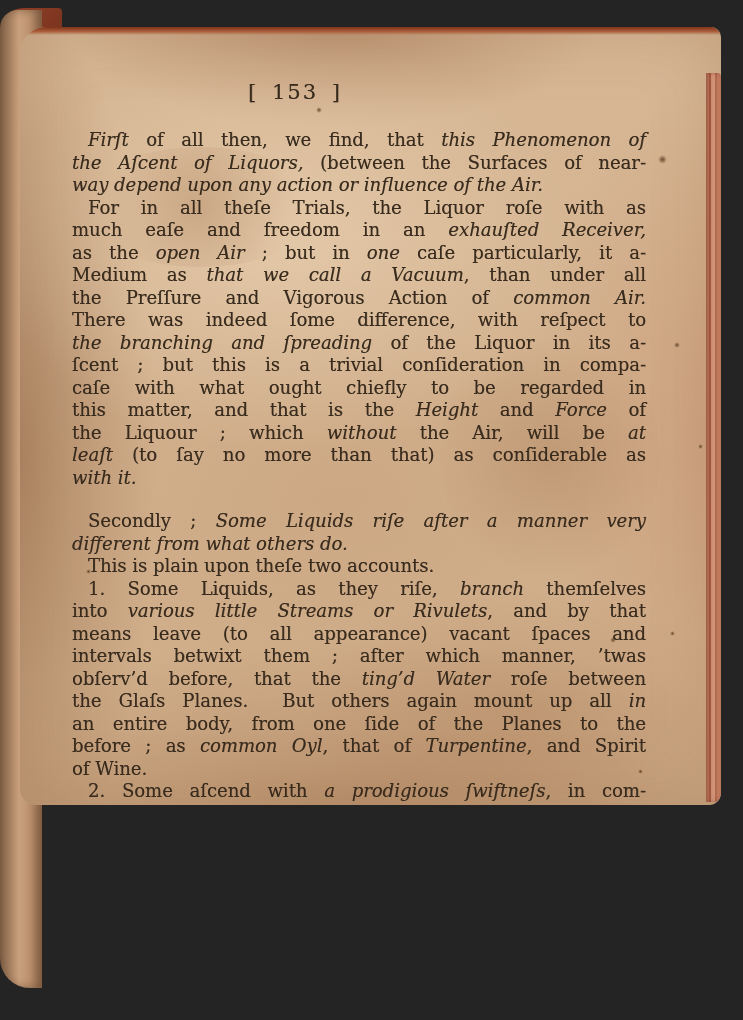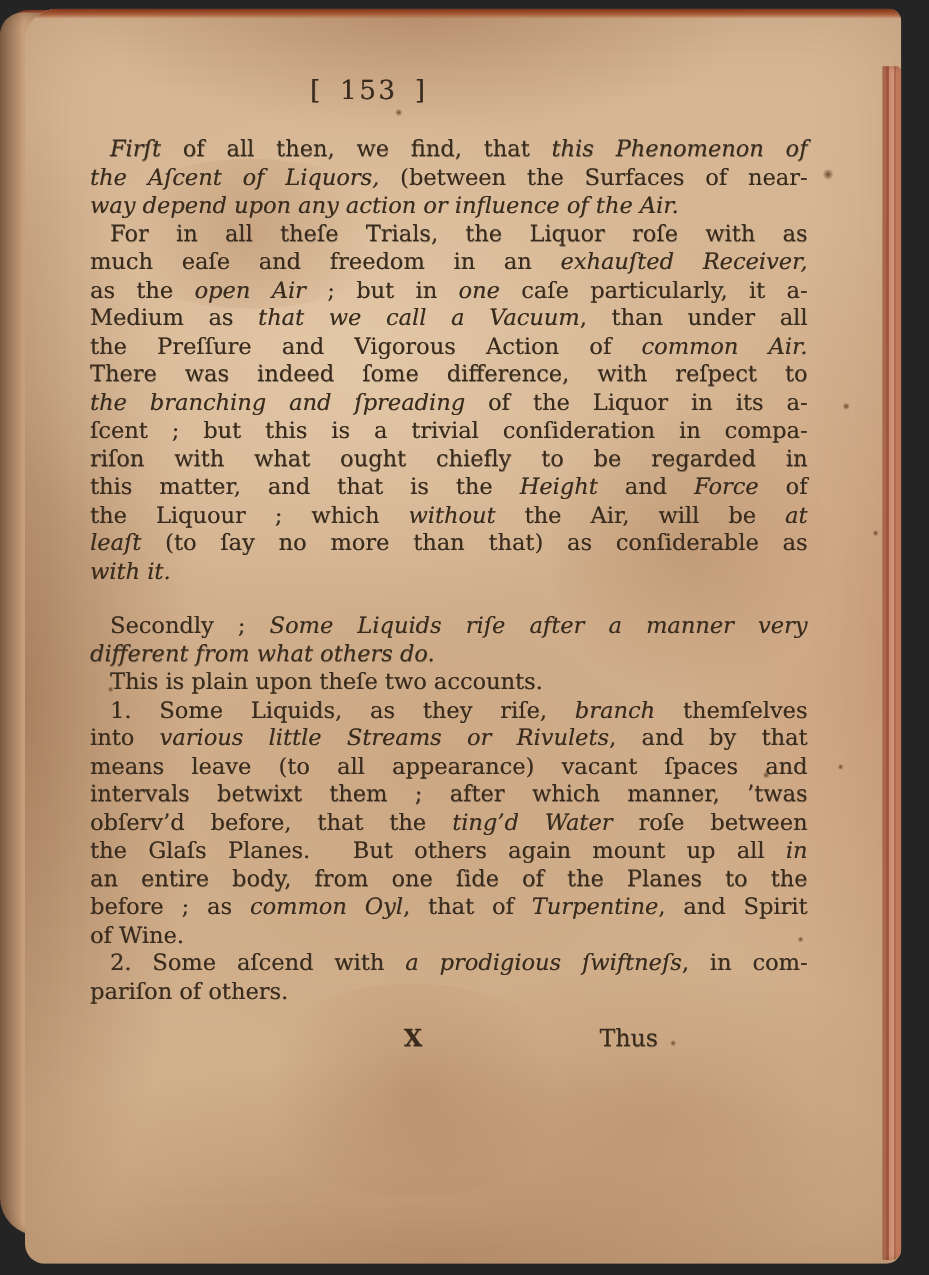--- a/index.html
+++ b/index.html
@@ -13,21 +13,21 @@
     background:linear-gradient(135deg,#93412a,#6b2c18);
     border-radius:24px 4px 0 14px;
   }
   .under-page{
     position:absolute;left:0;top:10px;width:42px;height:978px;z-index:2;
     background:linear-gradient(90deg,#7c5c42,#c9a07c 45%,#b08463);
     border-radius:18px 0 0 30px;
     box-shadow:inset -6px 0 10px rgba(60,35,15,.45);
   }
   .page{
-    position:absolute;left:20px;top:7px;width:701px;height:1004px;z-index:3;
+    position:absolute;left:20px;top:27px;width:701px;height:778px;z-index:3;
     border-radius:26px 10px 12px 16px;overflow:hidden;
     background:
       radial-gradient(ellipse 420px 300px at 38% 28%,rgba(238,216,186,.55),transparent 70%),
       radial-gradient(ellipse 480px 360px at 46% 60%,rgba(188,144,108,.28),transparent 72%),
       radial-gradient(ellipse 620px 210px at 48% 99%,rgba(166,120,84,.5),transparent 75%),
       radial-gradient(ellipse 260px 520px at 100% 52%,rgba(196,140,106,.45),transparent 70%),
       radial-gradient(ellipse 190px 640px at 0% 55%,rgba(146,102,70,.55),transparent 72%),
       radial-gradient(ellipse 340px 130px at 45% 0%,rgba(158,110,78,.45),transparent 78%),
       radial-gradient(ellipse 300px 160px at 72% 88%,rgba(170,122,86,.35),transparent 75%),
       linear-gradient(180deg,var(--paper,#d7b795),#d0ae8a);
@@ -100,21 +100,21 @@
         </div>
         <div class="para">
           <div class="line just first"><span>For in all theſe Trials, the Liquor roſe with as</span></div>
           <div class="line just"><span>much eaſe and freedom in an </span><span class="it">exhauſted Receiver,</span></div>
           <div class="line just"><span>as the </span><span class="it">open Air</span><span> ; but in </span><span class="it">one</span><span> caſe particularly, it a-</span></div>
           <div class="line just"><span>Medium as </span><span class="it">that we call a Vacuum</span><span>, than under all</span></div>
           <div class="line just"><span>the Preſſure and Vigorous Action of </span><span class="it">common Air.</span></div>
           <div class="line just"><span>There was indeed ſome difference, with reſpect to</span></div>
           <div class="line just"><span class="it">the branching and ſpreading</span><span> of the Liquor in its a-</span></div>
           <div class="line just"><span>ſcent ; but this is a trivial conſideration in compa-</span></div>
-          <div class="line just"><span>riſon with what ought chiefly to be regarded in</span></div>
+          <div class="line just"><span>caſe with what ought chiefly to be regarded in</span></div>
           <div class="line just"><span>this matter, and that is the </span><span class="it">Height</span><span> and </span><span class="it">Force</span><span> of</span></div>
           <div class="line just"><span>the Liquour ; which </span><span class="it">without</span><span> the Air, will be </span><span class="it">at</span></div>
           <div class="line just"><span class="it">leaſt</span><span> (to ſay no more than that) as conſiderable as</span></div>
           <div class="line"><span class="it">with it.</span></div>
         </div>
         <div class="para gap">
           <div class="line just first"><span>Secondly ; </span><span class="it">Some Liquids riſe after a manner very</span></div>
           <div class="line"><span class="it">different from what others do.</span></div>
         </div>
         <div class="para">

